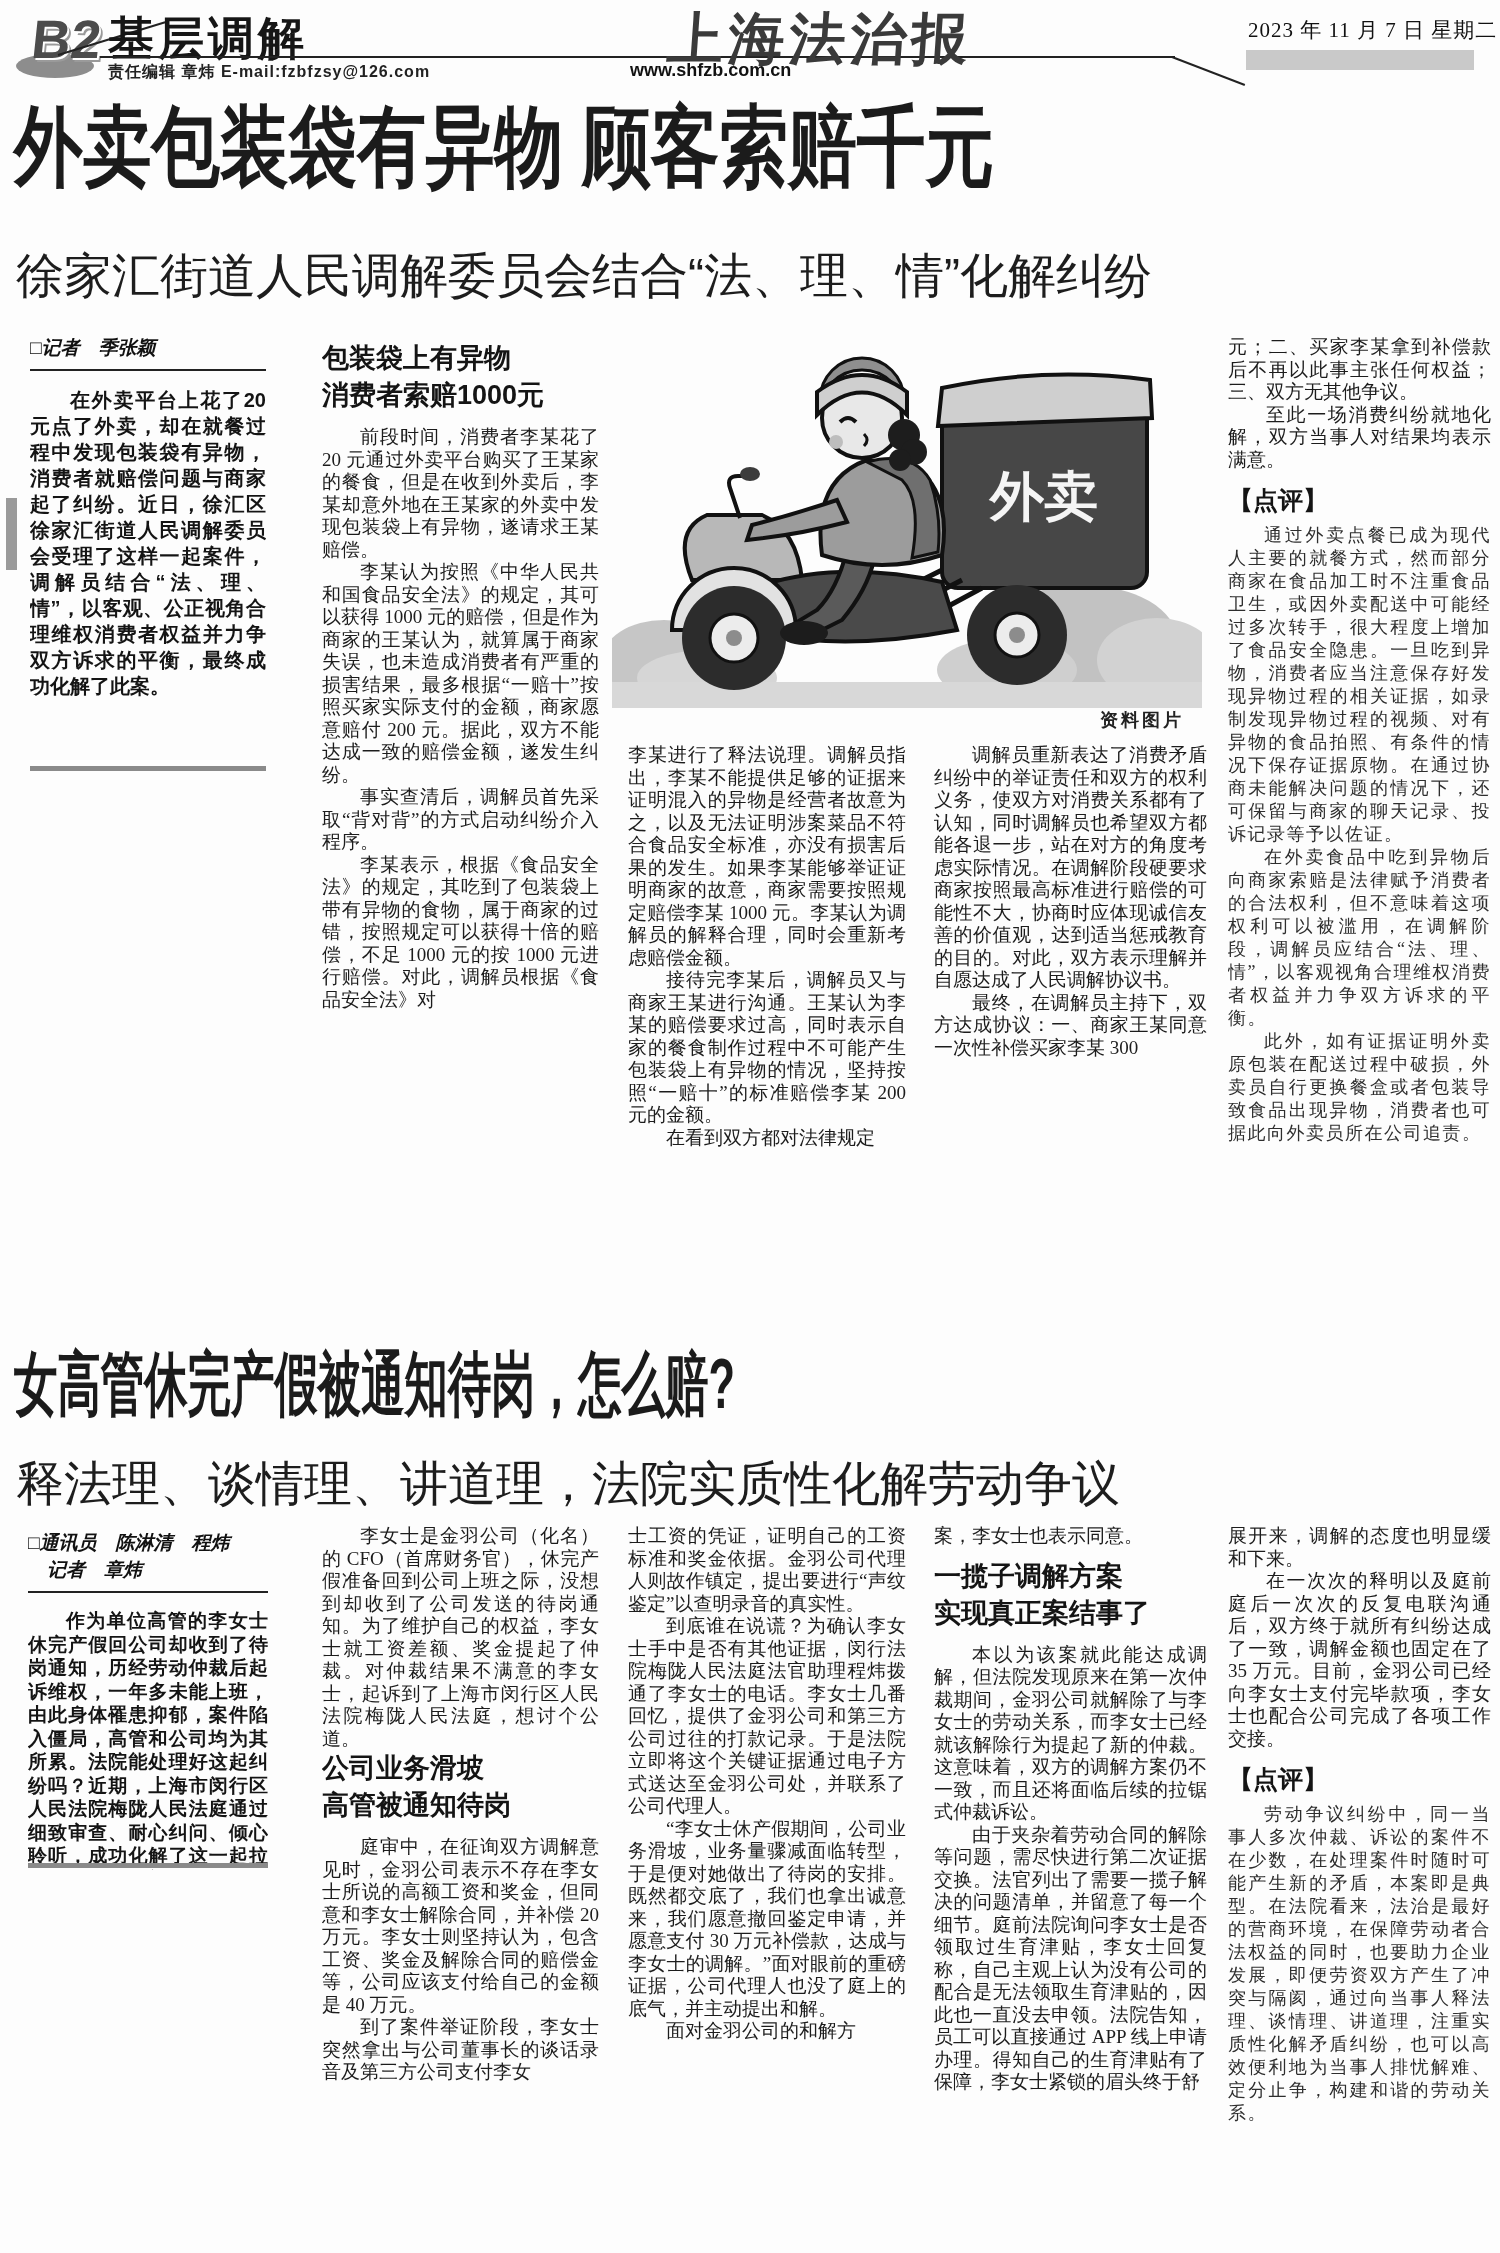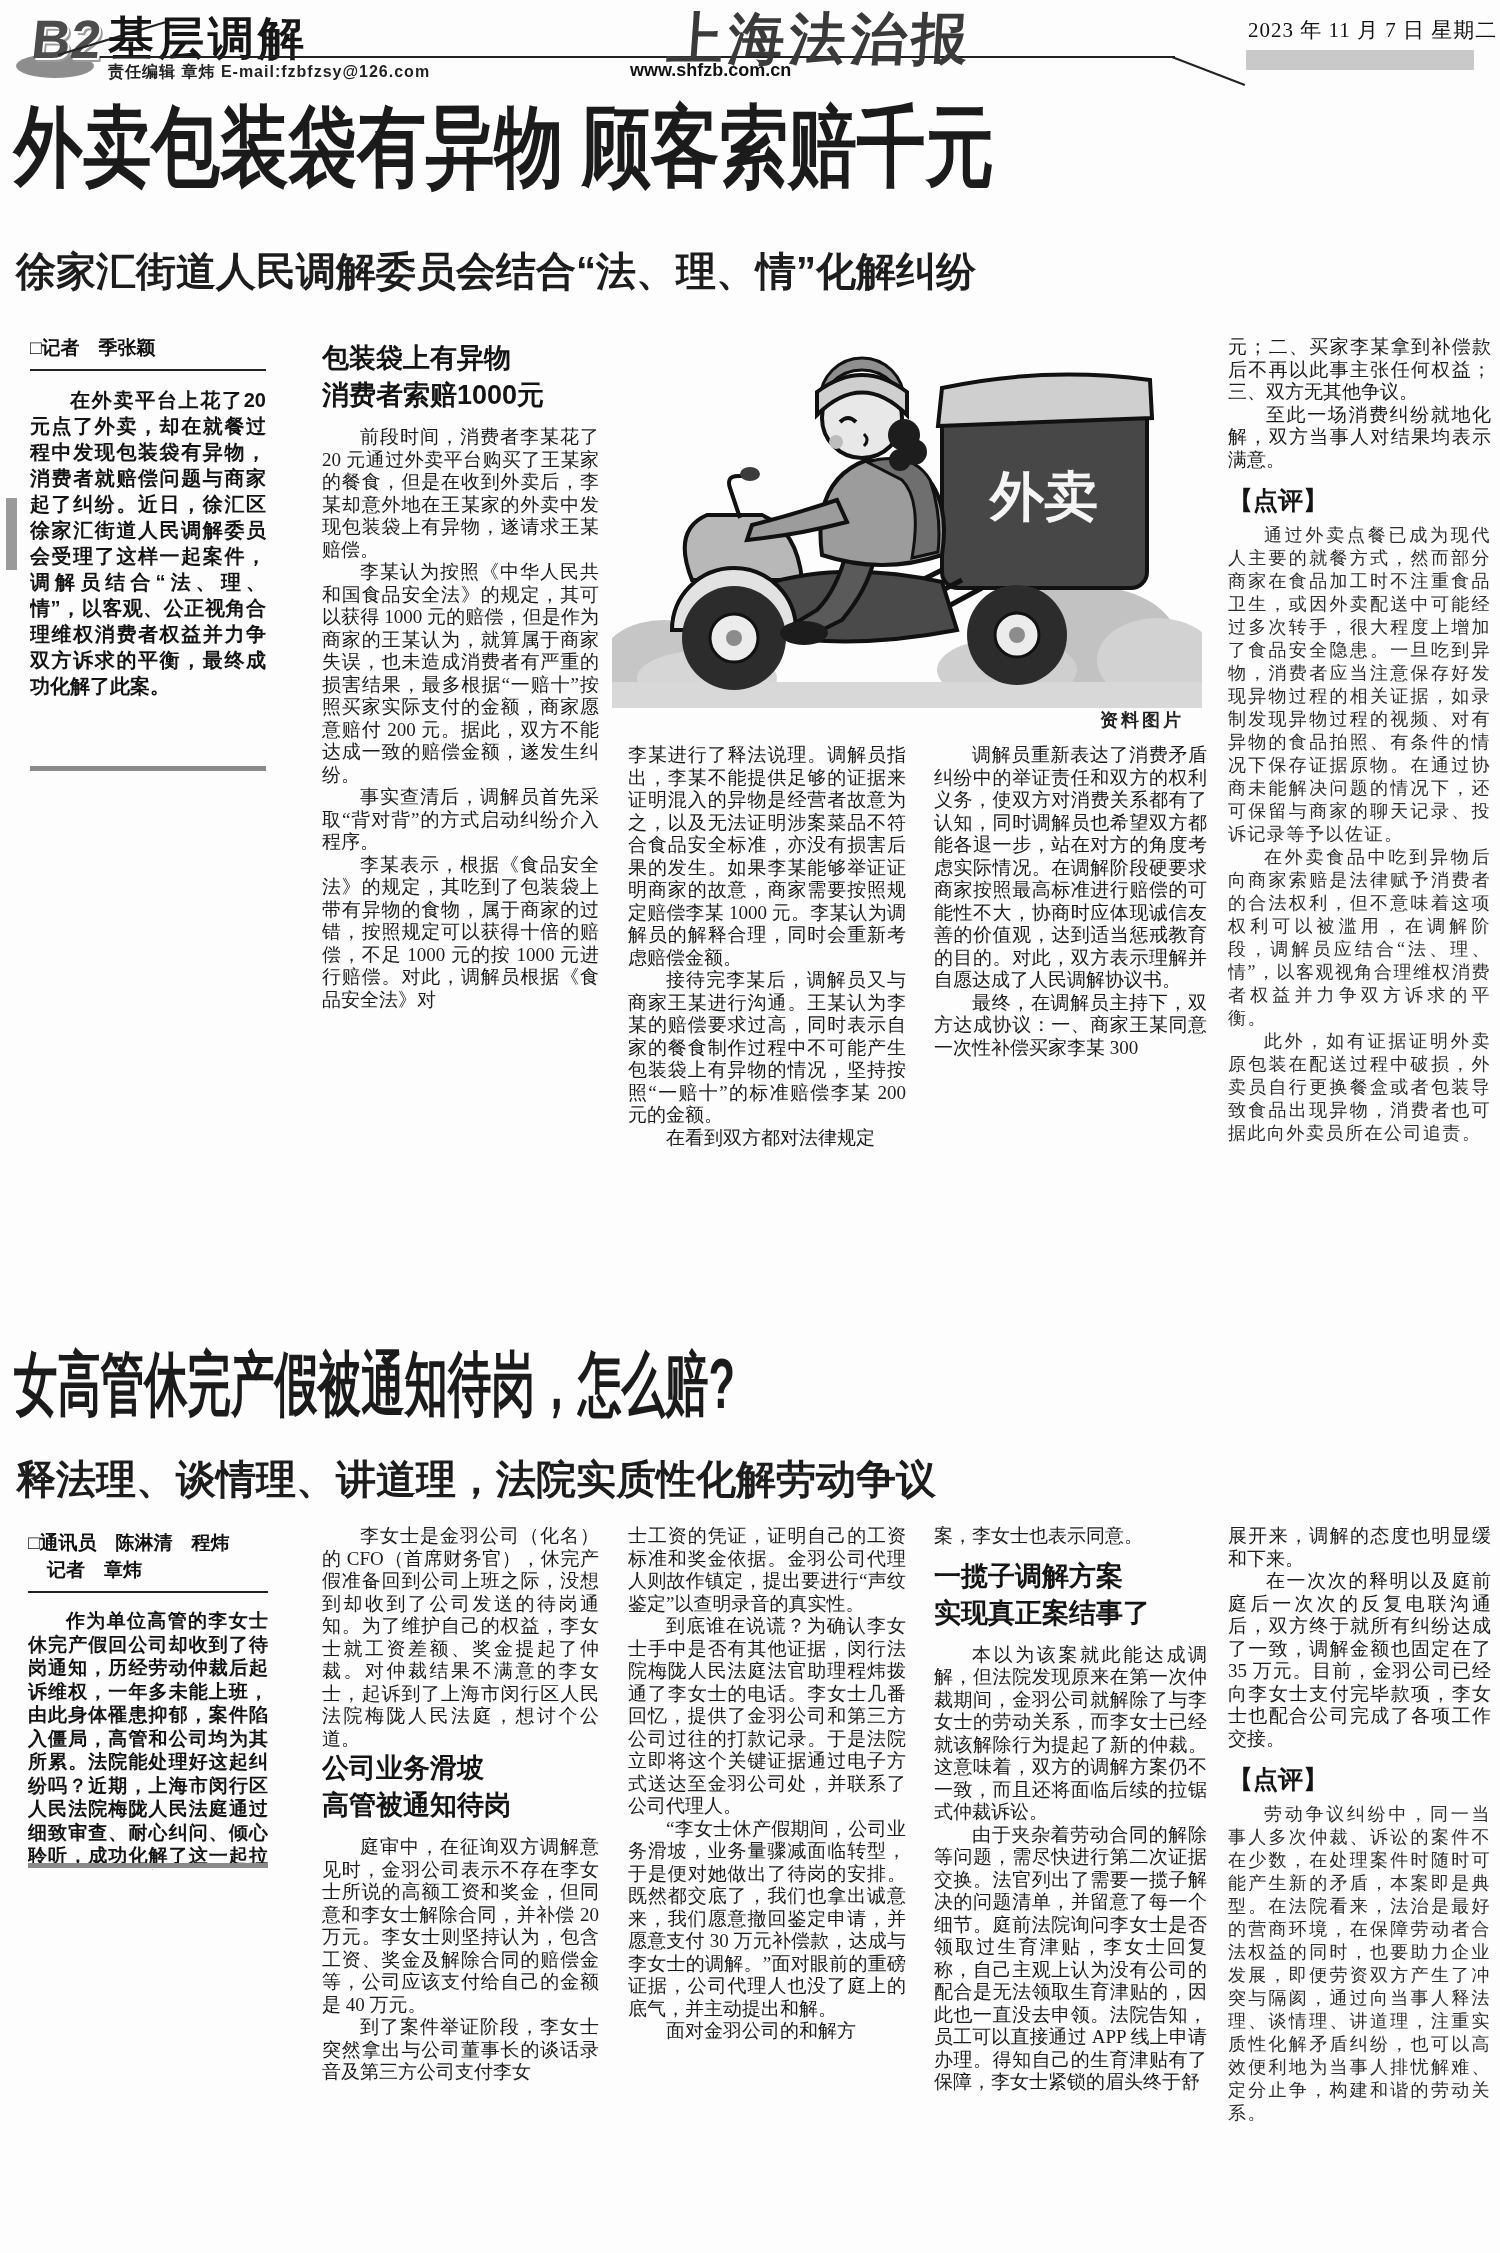--- a/index.html
+++ b/index.html
@@ -29,35 +29,35 @@
     font-family:"Liberation Sans","DejaVu Sans",sans-serif;font-size:18px;font-weight:700;color:#111;}
   .date-line{left:1248px;top:16px;font-size:21px;color:#111;letter-spacing:1px;}
   .date-bar{left:1246px;top:50px;width:228px;height:20px;background:#c9c9c9;}
   .side-tab{left:6px;top:498px;width:11px;height:72px;background:#9a9a9a;}
   
   .headline{font-family:"Liberation Sans","DejaVu Sans",sans-serif;font-weight:900;color:#1b1b1b;white-space:nowrap;}
   .h1a{left:14px;top:88px;font-size:88px;}
   .h1a .stretch{display:inline-block;transform:scaleX(0.78);transform-origin:left center;letter-spacing:0px;}
   .h2a{left:14px;top:1338px;font-size:70px;}
   .h2a .stretch{display:inline-block;transform:scaleX(0.62);transform-origin:left center;}
-  .deck{font-family:"Liberation Sans","DejaVu Sans",sans-serif;font-weight:700;font-size:40px;color:#1d1d1d;white-space:nowrap;}
+  .deck{font-family:"Liberation Sans","DejaVu Sans",sans-serif;font-weight:400;font-size:48px;color:#1d1d1d;white-space:nowrap;}
   .d1{left:16px;top:244px;}
   .d2{left:16px;top:1452px;}
   
   .col{position:absolute;overflow:hidden;}
   .para{margin:0;font-size:19px;line-height:22.5px;text-align:justify;text-indent:2em;color:#1c1c1c;}
   .para.noindent{text-indent:0;}
   .para.subhead{font-family:"Liberation Sans","DejaVu Sans",sans-serif;font-size:27px;line-height:37px;
     font-weight:900;text-indent:0;text-align:left;white-space:pre-line;margin:10px 0 12px;color:#141414;}
   .para.subhead.first{margin-top:0;}
   .para.comment-label{font-family:"Liberation Sans","DejaVu Sans",sans-serif;font-size:25px;font-weight:900;
     text-indent:0;margin:18px 0 12px;color:#141414;}
   .para.comment{font-size:18px;line-height:23px;letter-spacing:1.5px;color:#2e2e2e;}
   .byline{font-family:"Liberation Sans","DejaVu Sans",sans-serif;font-size:19px;font-weight:700;
-    color:#111;line-height:27px;white-space:pre-line;padding:4px 0 8px;border-bottom:2px solid #222;margin-bottom:16px;}
+    color:#111;line-height:27px;white-space:pre-line;padding:4px 0 8px;border-bottom:2px solid #222;margin-bottom:16px;font-style:italic;}
   .intro{font-family:"Liberation Sans","DejaVu Sans",sans-serif;font-weight:700;font-size:20px;
     line-height:26px;text-align:justify;text-indent:2em;color:#141414;margin:0;}
   .end-rule{position:absolute;background:#8a8a8a;height:5px;}
   
   .illo{left:612px;top:330px;width:590px;height:378px;}
   .photo-caption{left:1100px;top:708px;font-family:"Liberation Sans","DejaVu Sans",sans-serif;
     font-size:18px;font-weight:700;letter-spacing:3px;color:#222;}
 </style>
 </head>
 <body>

